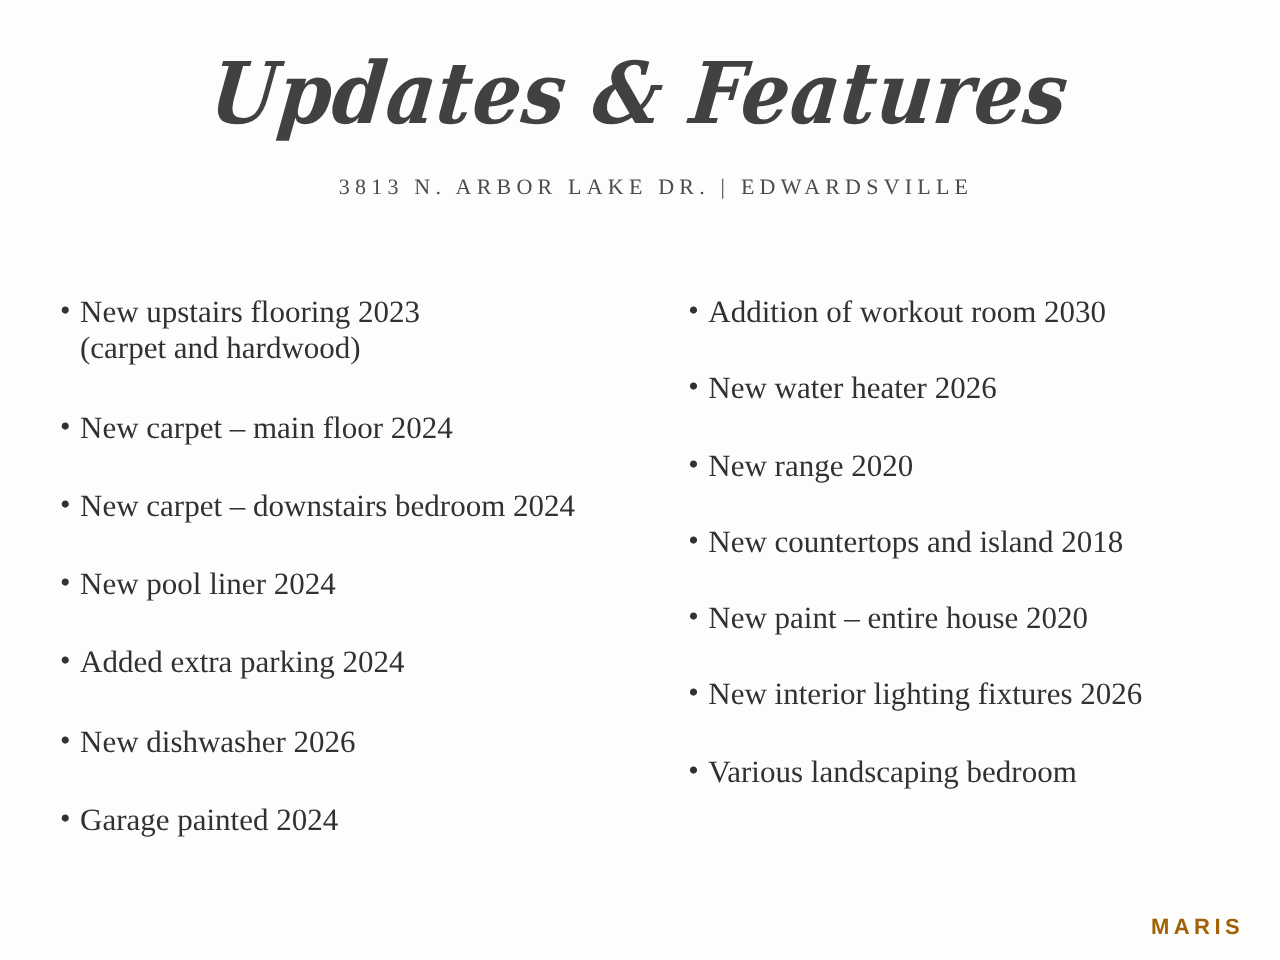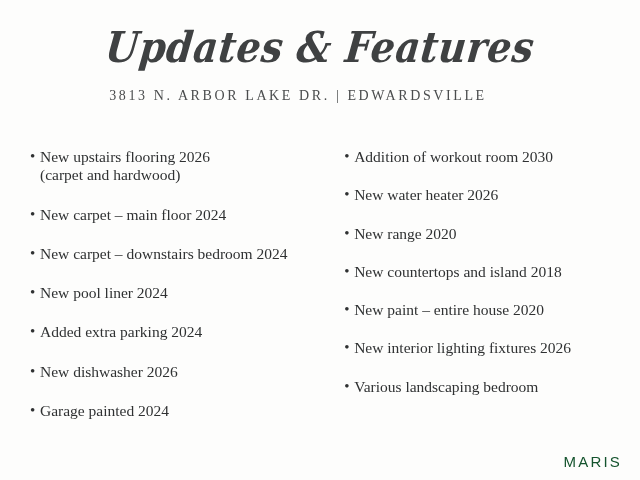--- a/index.html
+++ b/index.html
@@ -34,23 +34,24 @@
     color: #3f4142;
     transform: skewX(-6deg) scaleY(1.12);
   }
   .subtitle {
     position: absolute;
     top: 88px;
     left: 0;
     width: 596px;
     text-align: center;
     font-family: "Liberation Serif", serif;
-    font-size: 14px;
+    font-size: 11px;
     letter-spacing: 2.6px;
     color: #4a4c4d;
+    padding-left: 30px;
   }
   .columns {
     position: absolute;
     top: 148px;
     left: 0;
     width: 640px;
     display: flex;
     box-sizing: border-box;
     padding: 0 22px 0 30px;
   }
@@ -84,40 +85,41 @@
   }
   .bullet-text {
     flex: 1 1 auto;
     white-space: pre-line;
   }
   .watermark {
     position: absolute;
     right: 18px;
     bottom: 10px;
     font-family: "Liberation Sans", sans-serif;
-    font-size: 15px;
+    font-size: 11px;
     letter-spacing: 2.2px;
-    color: #14532d;
+    color: #a16207;
+    font-weight: bold;
   }
 </style>
 </head>
 <body>
 
 <div class="page">
 
   <div class="title">Updates &amp; Features</div>
 
   <div class="subtitle">3813 N. ARBOR LAKE DR. | EDWARDSVILLE</div>
 
   <div class="columns">
 
     <div class="col left">
       <div class="bullet-item">
         <span class="bullet-dot">•</span>
-        <span class="bullet-text">New upstairs flooring 2026
+        <span class="bullet-text">New upstairs flooring 2023
 (carpet and hardwood)</span>
       </div>
       <div class="bullet-item">
         <span class="bullet-dot">•</span>
         <span class="bullet-text">New carpet – main floor 2024</span>
       </div>
       <div class="bullet-item">
         <span class="bullet-dot">•</span>
         <span class="bullet-text">New carpet – downstairs bedroom 2024</span>
       </div>

